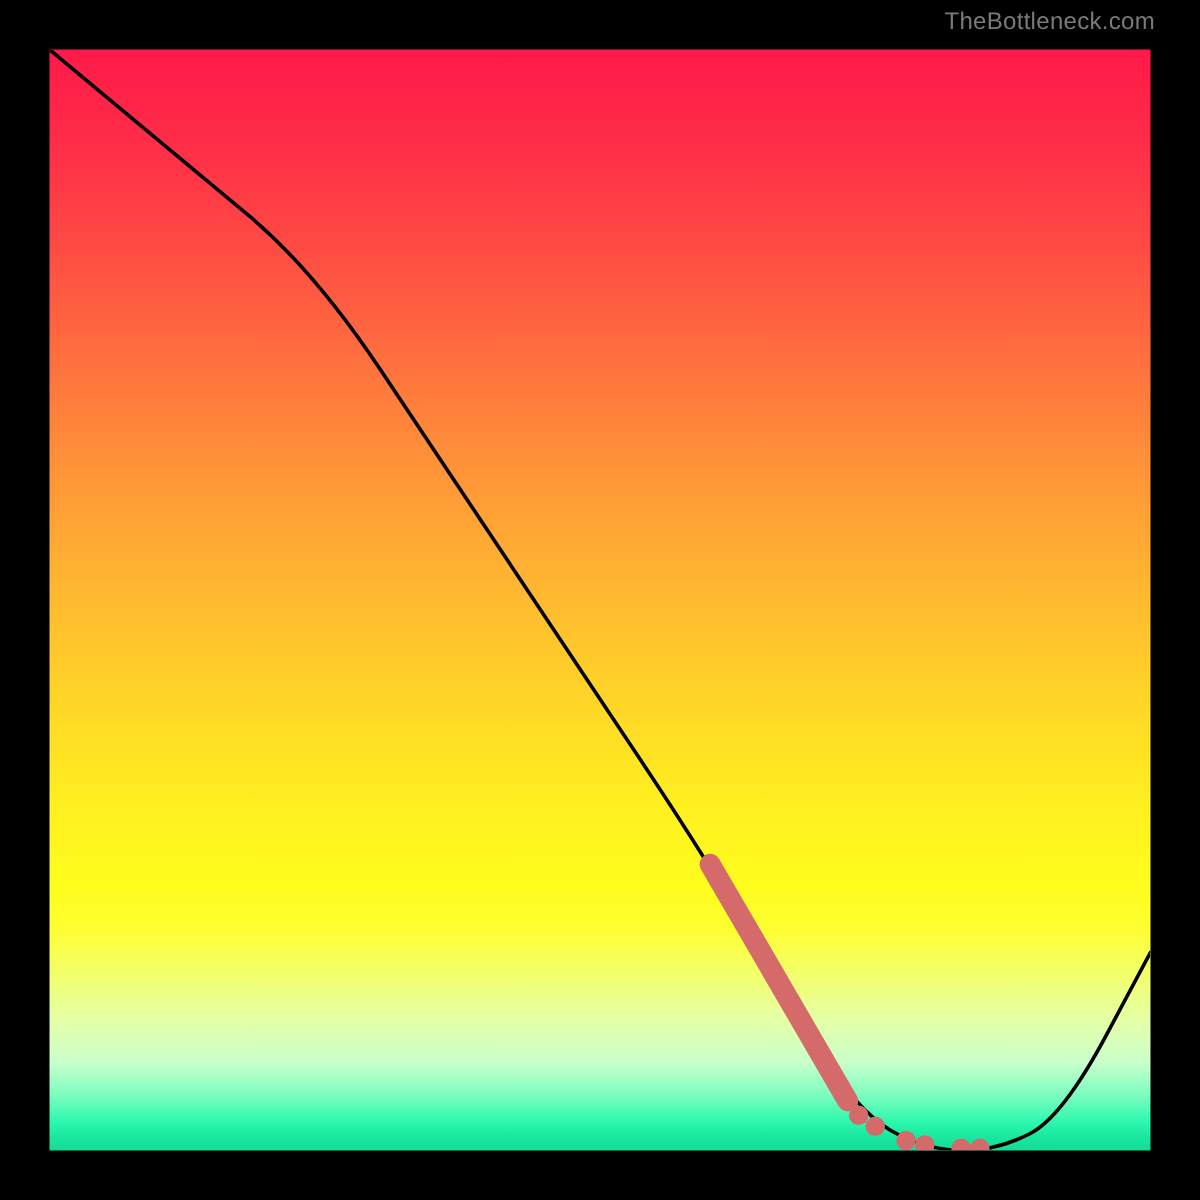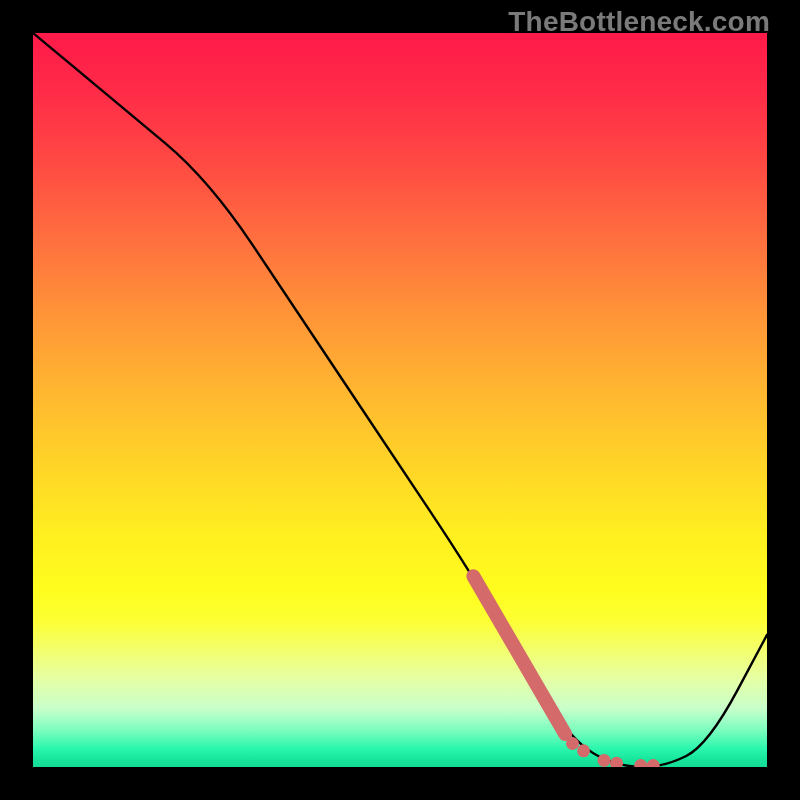--- a/index.html
+++ b/index.html
@@ -45,22 +45,22 @@
       #2af7ad 97.5%,
       #17e59c 99%,
       #15dc95 100%
     );
   }
   .watermark {
     position: absolute;
     top: 6px;
     right: 30px;
     color: #7a7a7a;
-    font-size: 28px;
-    font-weight: 700;
+    font-size: 16px;
+    font-weight: 400;
     letter-spacing: 0.2px;
     user-select: none;
   }
   svg.curve {
     position: absolute;
     left: 0;
     top: 0;
     width: 734px;
     height: 734px;
   }

